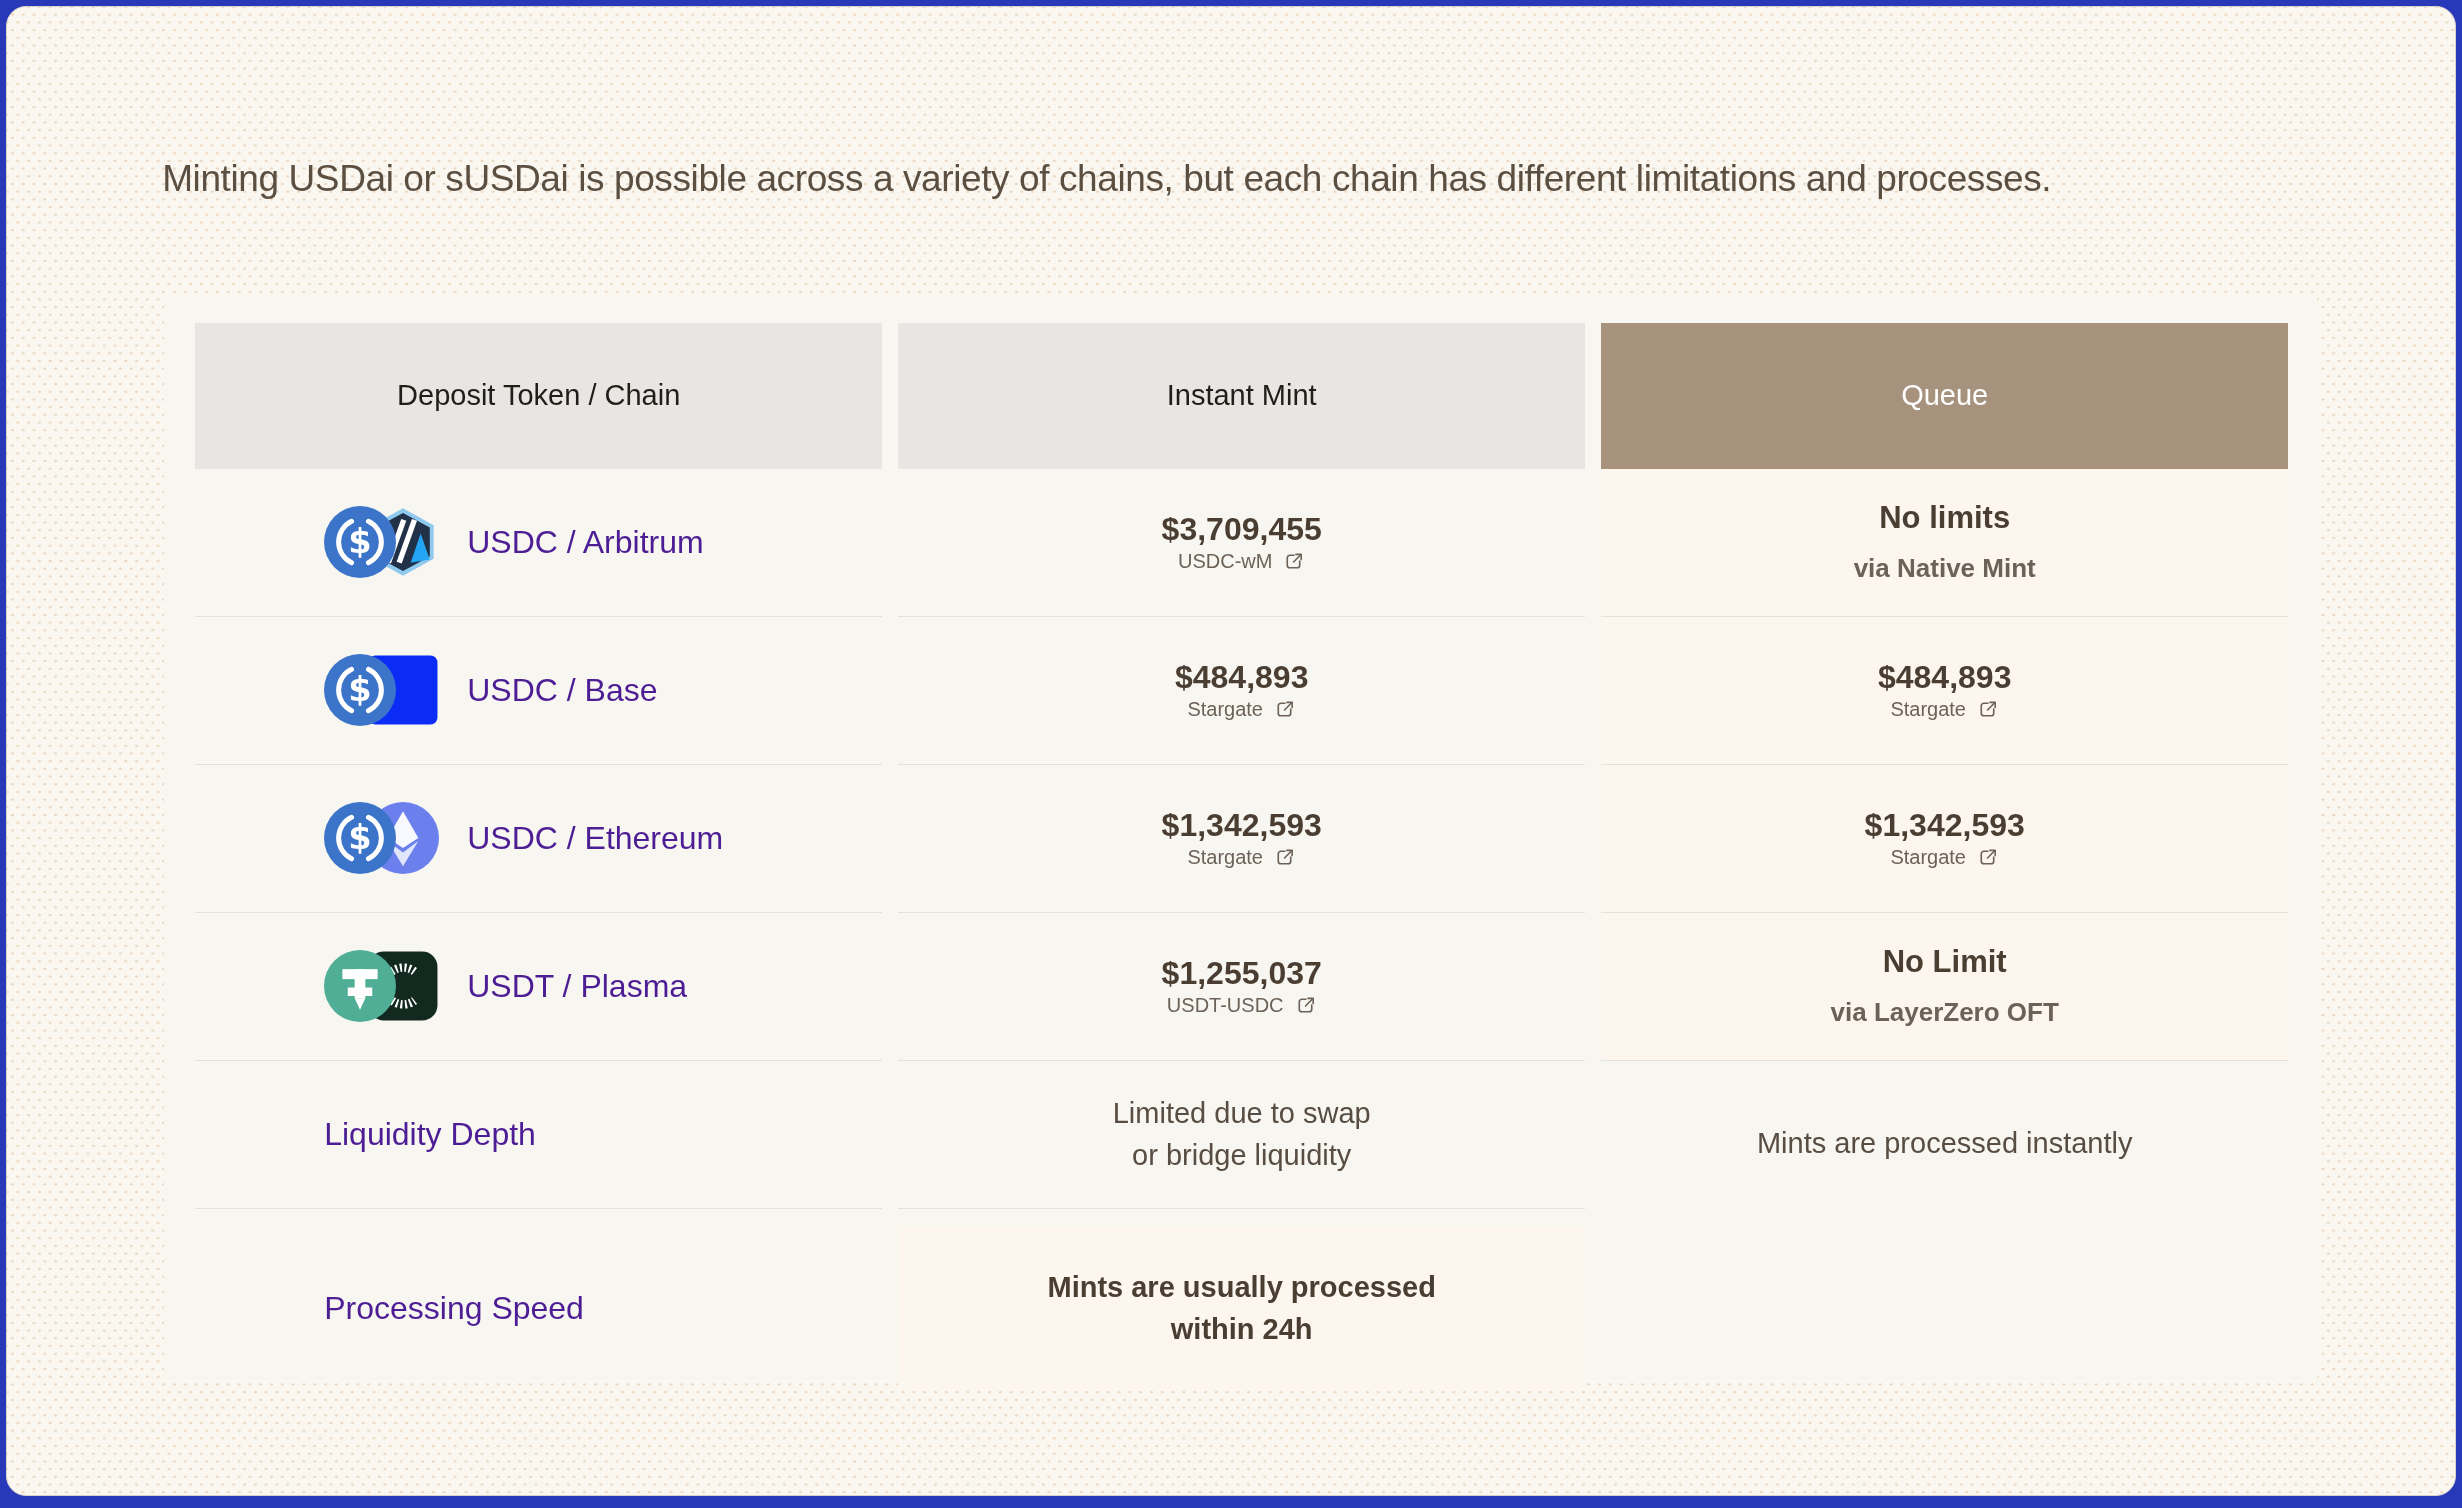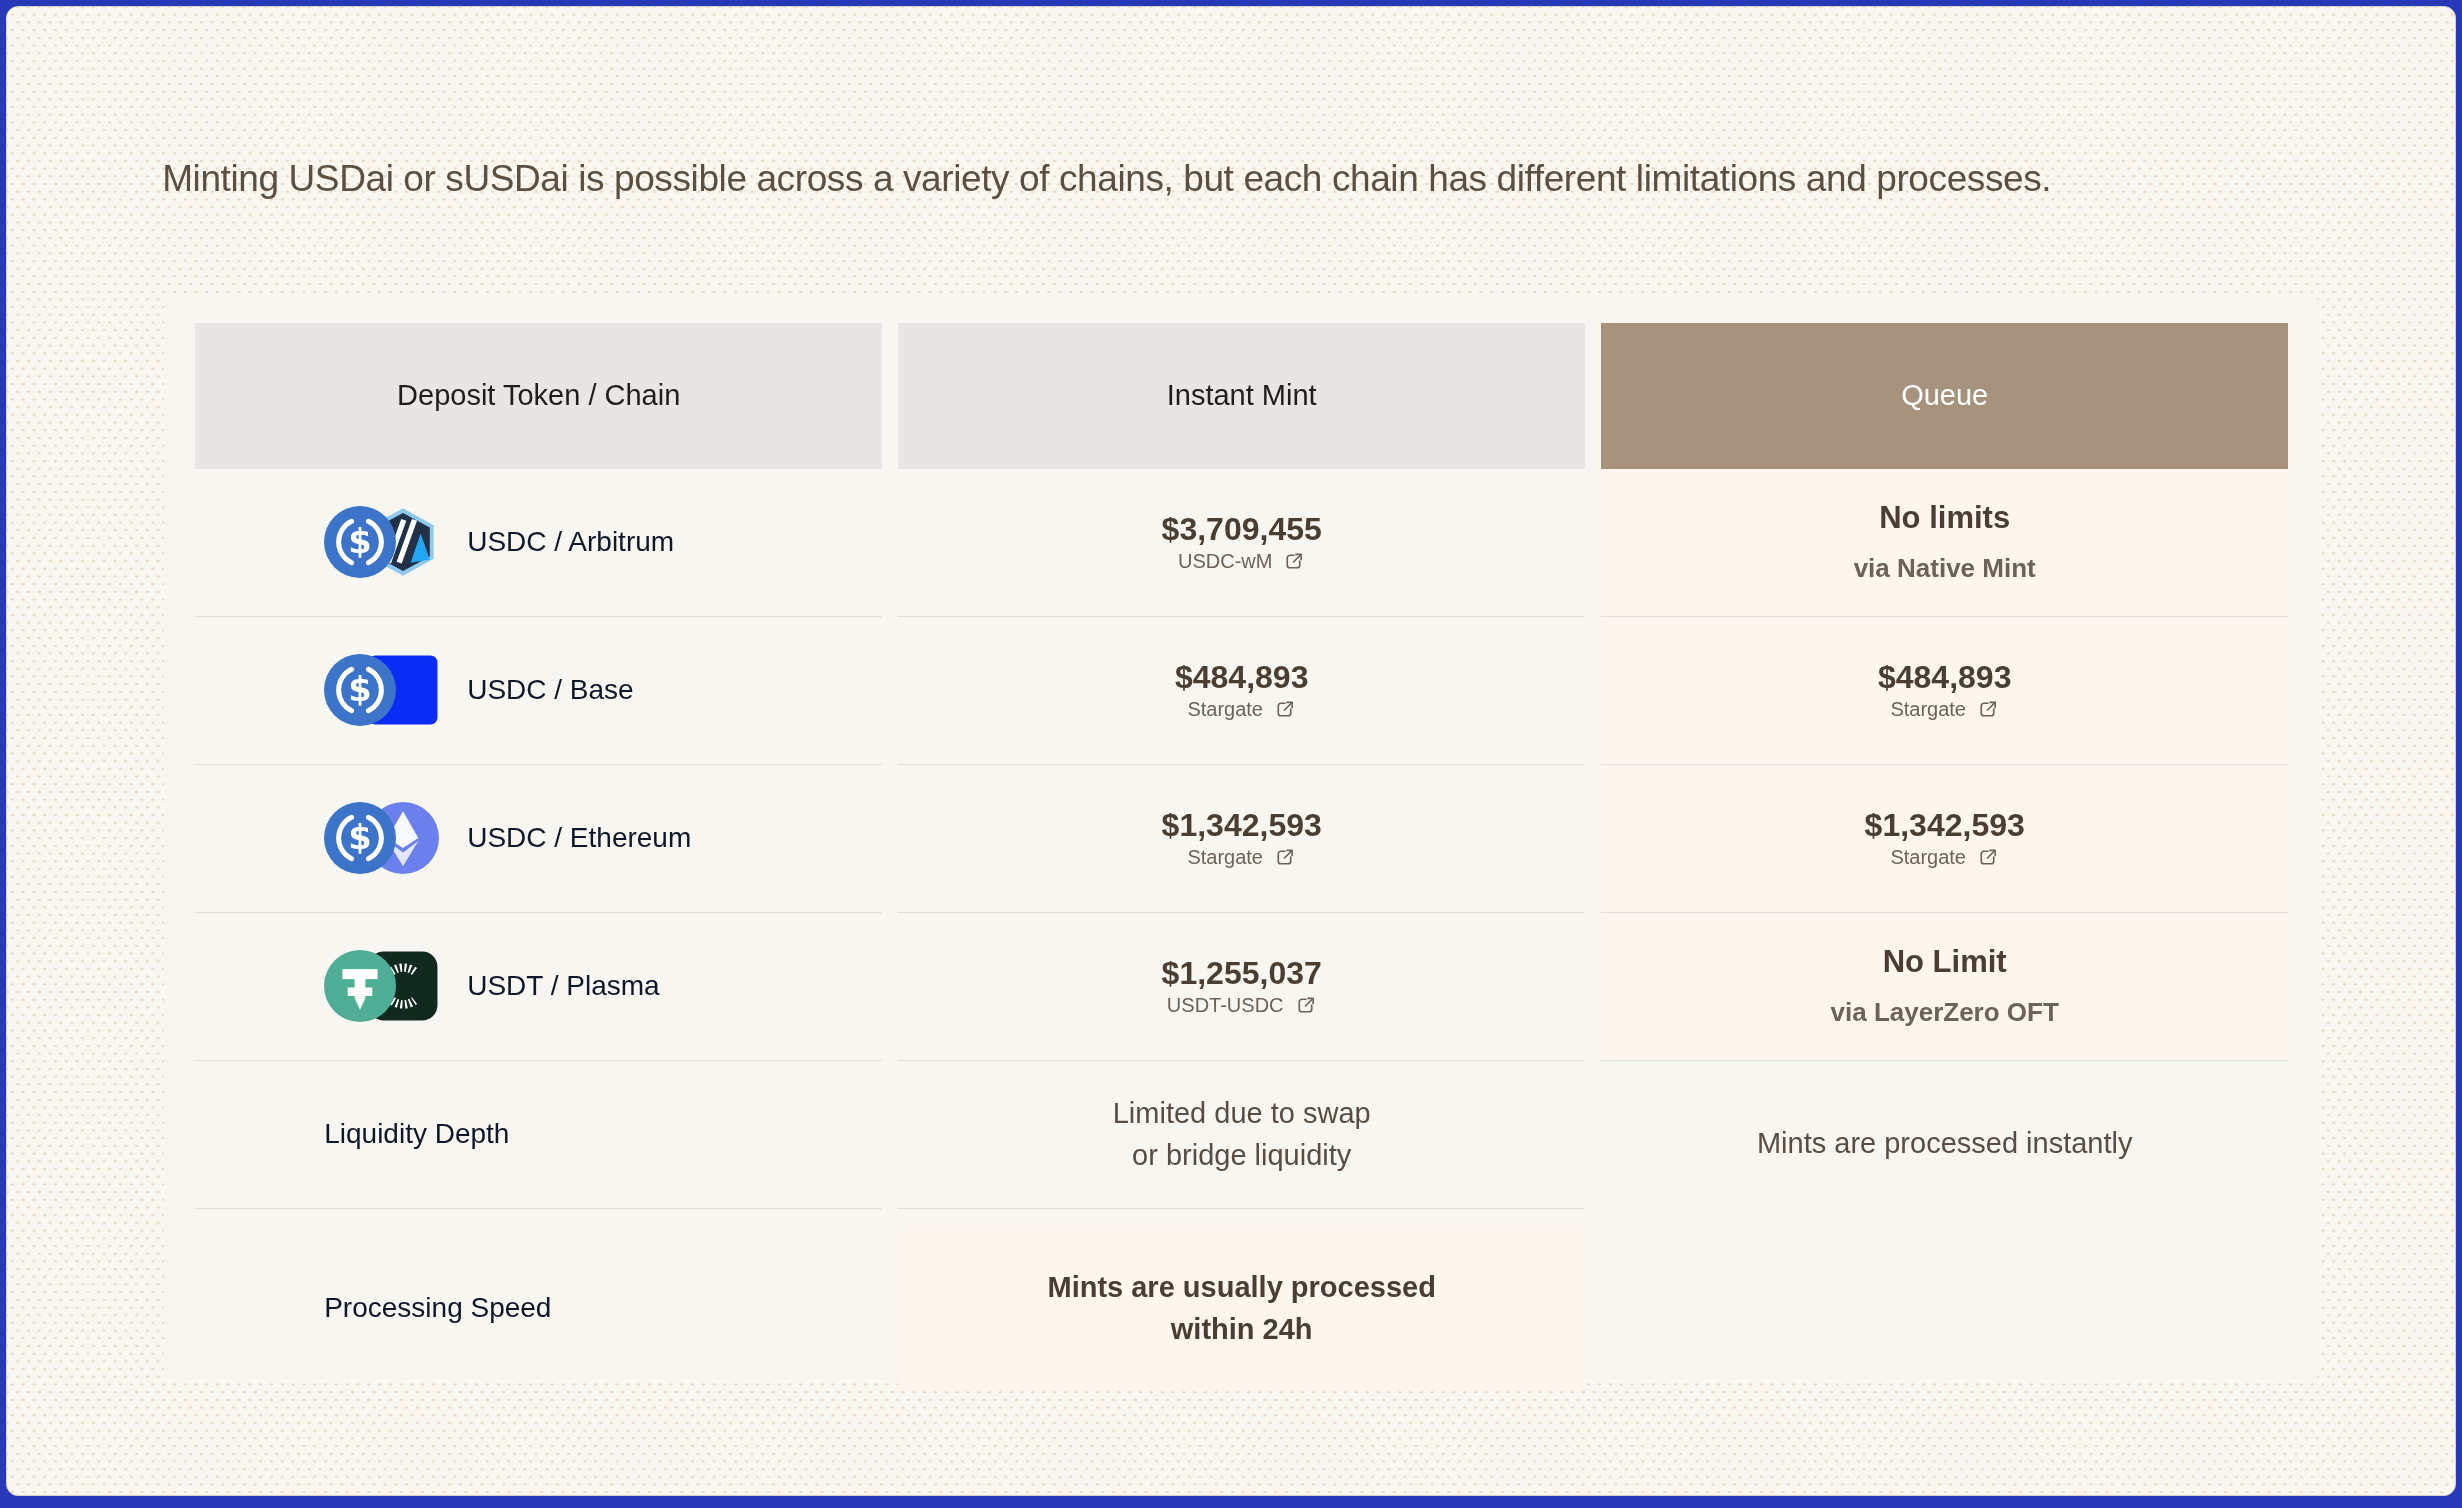--- a/index.html
+++ b/index.html
@@ -1,18 +1,18 @@
 <!DOCTYPE html>
 <html style="font-size:12.3px"><head>
 <meta charset="utf-8">
 <style>
   html,body{margin:0;padding:0;width:2462px;height:1508px;overflow:hidden;
     font-family:"Liberation Sans","DejaVu Sans",sans-serif;background:#2739b8;}
   .card{position:absolute;left:6.2px;top:6.2px;right:6.2px;bottom:12.3px;
-    border-radius:12px;border:1.5px solid #d8d3ca;overflow:hidden;
+    border-radius:20px;border:1.5px solid #d8d3ca;overflow:hidden;
     background-color:#faf7f0;
     background-image:radial-gradient(circle,#ecd9c3 1.2px,transparent 1.5px),
                      radial-gradient(circle,#ecd9c3 1.2px,transparent 1.5px);
     background-size:10.8px 15.4px,10.8px 15.4px;
     background-position:0 0,5.4px 7.7px;padding-left:40px;}
   .intro{position:absolute;left:155px;top:151px;font-size:37px;font-weight:500;
     letter-spacing:-0.4px;color:#5b4f42;white-space:nowrap;}
   .panel{position:absolute;left:157px;top:290px;width:2155px;height:1083px;
     background:#f8f6f0;border-radius:7.7px;box-sizing:border-box;padding:25.4px 31px 0 31px;}
   .grid{display:grid;grid-template-columns:1fr 1fr 1fr;column-gap:16px;}
@@ -20,21 +20,21 @@
   .hdr{height:146px;background:#e8e6e2;font-size:29px;font-weight:500;color:#211d18;justify-content:center;}
   .hdr.q{background:#a7927e;color:#ffffff;}
   .bcell{height:148px;border-bottom:1.5px solid #e4e1da;}
   .last{height:165px;border-bottom:none;}
   .qbg{background:#fcf6ef;}
   .c1{flex-direction:row;justify-content:flex-start;padding-left:129px;}
   .icons{position:relative;width:115px;height:74px;margin-right:28px;flex:0 0 auto;}
   .ic{position:absolute;top:0.8px;width:72px;height:72px;}
   .ic.chain{left:43px;z-index:1;}
   .ic.coin{left:0;z-index:2;}
-  .tlabel{font-size:28px;font-weight:500;color:#0f172a;}
+  .tlabel{font-size:32px;font-weight:500;color:#4c1d95;}
   .val{font-size:32px;font-weight:600;color:#4a3e33;}
   .linkrow{margin-top:2px;display:flex;align-items:center;gap:10px;
     font-size:20px;font-weight:500;color:#6c6258;cursor:pointer;flex-direction:row;}
   .ext{width:23px;height:23px;stroke:#6c6258;fill:none;stroke-width:1.7;
     stroke-linecap:round;stroke-linejoin:round;}
   .qval{font-size:31px;font-weight:600;color:#4a3e33;}
   .qnote{margin-top:17px;font-size:26px;font-weight:700;color:#6c6258;}
   .twoline{font-size:29px;font-weight:500;color:#584d42;line-height:1.45;text-align:center;}
   .qbold{font-size:29px;font-weight:600;color:#4a3e33;line-height:1.45;text-align:center;}
   .single{font-size:29px;font-weight:500;color:#584d42;}

